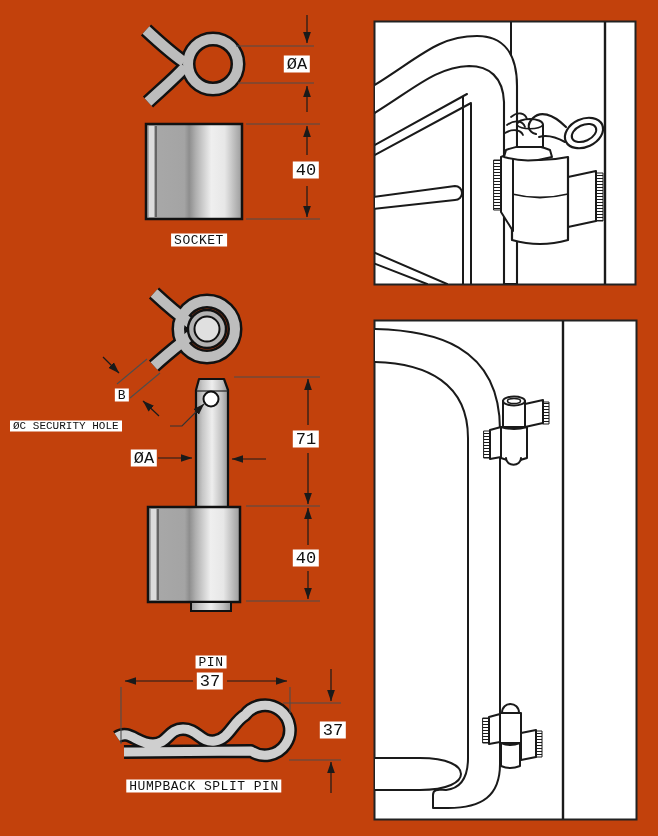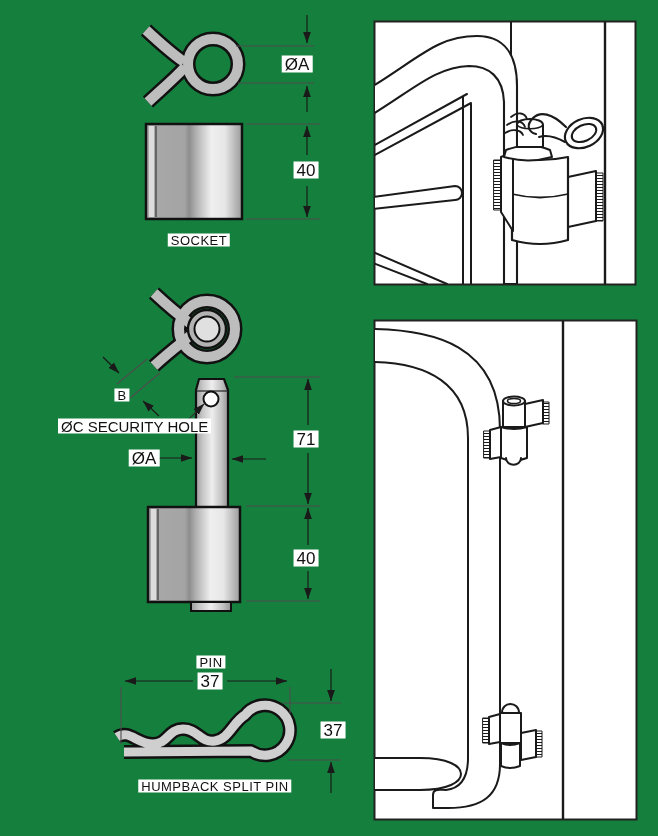--- a/index.html
+++ b/index.html
@@ -1,22 +1,22 @@
 <!DOCTYPE html>
 <html><head>
 <meta charset="utf-8">
 <style>
   html,body{margin:0;padding:0;background:#fff;}
-  #stage{position:relative;width:658px;height:836px;background:#15803d;overflow:hidden;
-         font-family:Liberation Sans, sans-serif;color:#111;}
+  #stage{position:relative;width:658px;height:836px;background:#c2410c;overflow:hidden;
+         font-family:Liberation Mono, monospace;color:#111;}
   #art{position:absolute;left:0;top:0;}
   .lbl{position:absolute;transform:translate(-50%,-50%);background:#fff;padding:0 3px;
        font-size:17px;line-height:1;white-space:nowrap;color:#111;}
   .cap{font-size:13px;letter-spacing:.5px;}
-  .small{font-size:15px;margin-left:48px;}
+  .small{font-size:11px;}
   .left-anchor{transform:translateY(-50%);}
   #install-note{position:absolute;left:494px;top:509px;transform:translate(-50%,-50%);
        background:#fff;padding:2px 6px;text-align:center;font-size:15px;line-height:18px;
        letter-spacing:.4px;white-space:nowrap;}
 </style>
 </head>
 <body>
 
 <div id="stage">
 
@@ -252,16 +252,16 @@
 
 <div class="lbl cap" style="left:122px;top:395px;">B</div>
 <div class="lbl small left-anchor" style="left:10px;top:426px;">ØC SECURITY HOLE</div>
 <div class="lbl" style="left:144px;top:458px;">ØA</div>
 <div class="lbl" style="left:306px;top:439px;">71</div>
 <div class="lbl" style="left:306px;top:558px;">40</div>
 <div class="lbl cap" style="left:211px;top:625px;margin-top:37px;">PIN</div>
 
 <div class="lbl" style="left:210px;top:681px;">37</div>
 <div class="lbl" style="left:333px;top:730px;">37</div>
-<div class="lbl cap" style="left:215px;top:786px;">HUMPBACK SPLIT PIN</div>
+<div class="lbl cap" style="left:204px;top:786px;">HUMPBACK SPLIT PIN</div>
 
 
 </div>
 
 </body></html>

